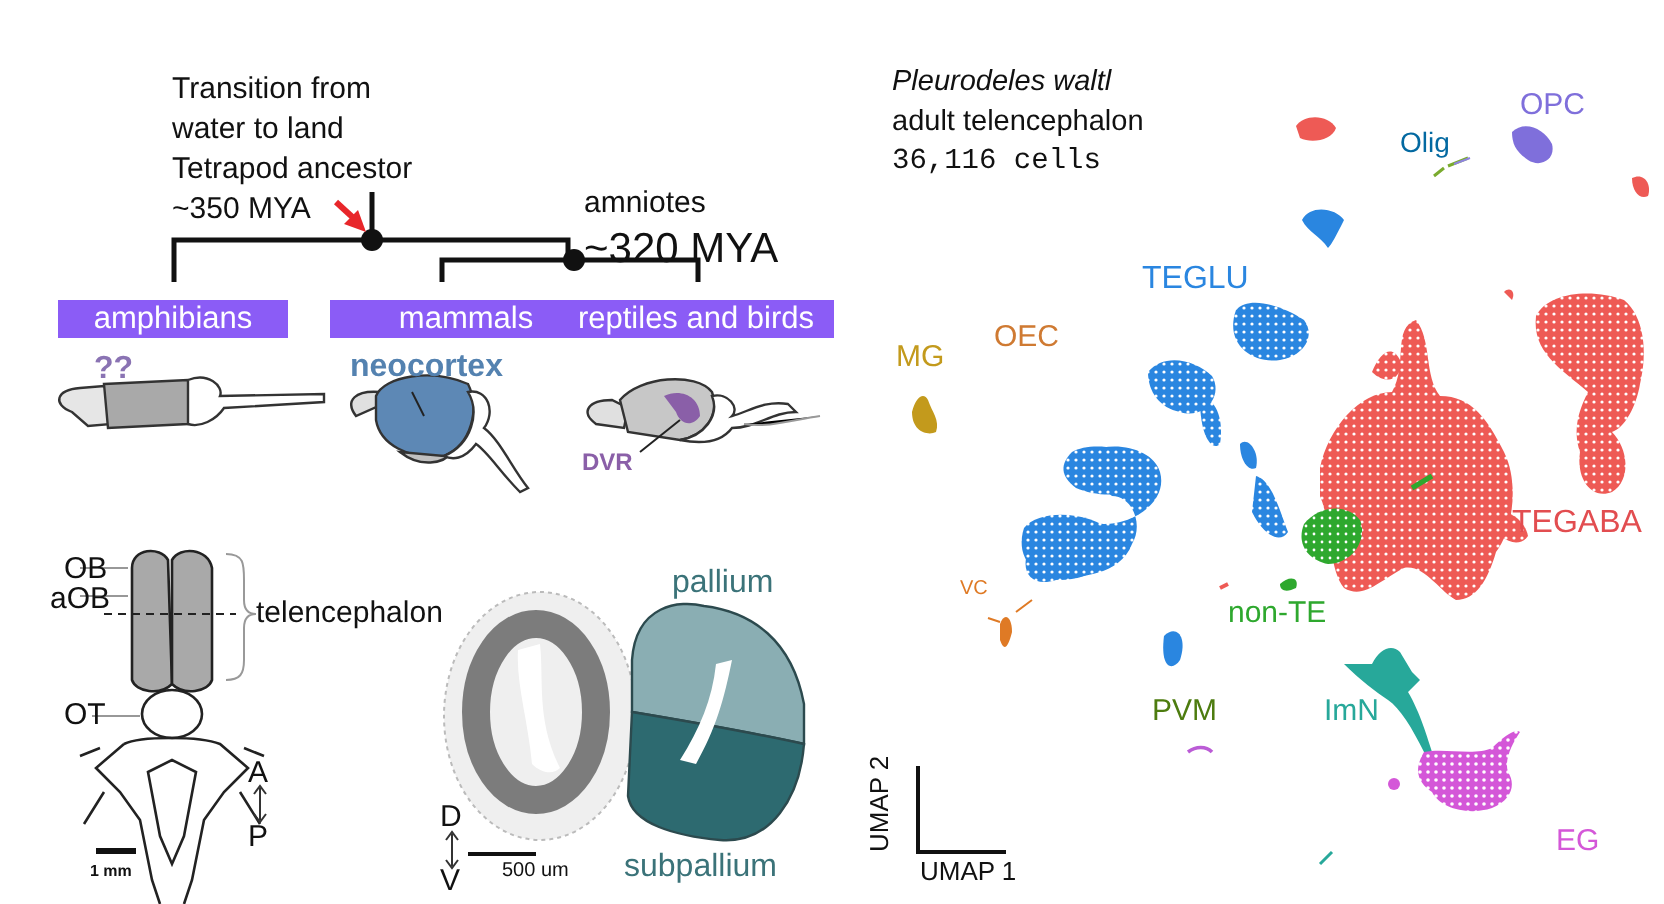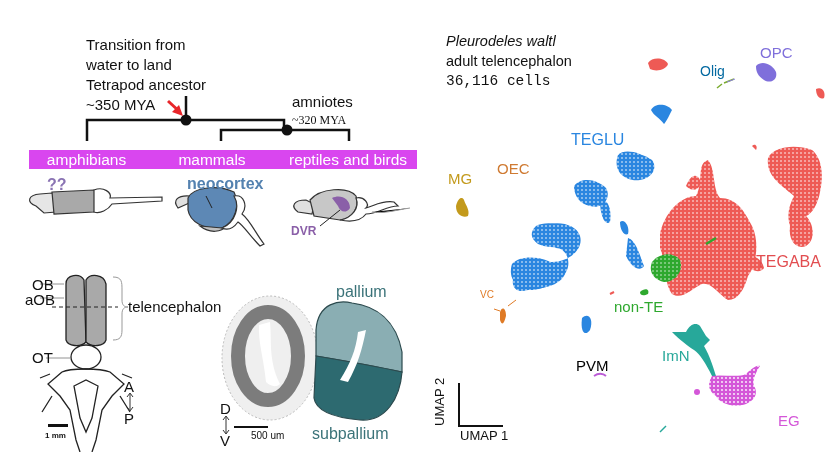--- a/index.html
+++ b/index.html
@@ -1,18 +1,18 @@
 <!DOCTYPE html>
 <html><head>
 <meta charset="utf-8">
 <style>
   html, body { margin:0; padding:0; background:#ffffff; }
   body { width:832px; height:452px; position:relative; overflow:hidden; font-family:"Liberation Sans", sans-serif; color:#111; }
   .t { position:absolute; white-space:nowrap; font-family:"Liberation Sans", sans-serif; }
-  .taxon { position:absolute; top:150px; height:19px; background:#d946ef; color:#fff; font-size:15.5px; line-height:19px; text-align:center; }
+  .taxon { position:absolute; top:150px; height:19px; background:#8b5cf6; color:#fff; font-size:15.5px; line-height:19px; text-align:center; }
   svg { position:absolute; left:0; top:0; }
 </style>
 </head>
 <body>
 
 <svg width="832" height="452">
 
   <g stroke="#111" stroke-width="2.5" fill="none">
     <path d="M87,141 L87,120 L284,120 L284,130"></path>
     <path d="M186,120 L186,96"></path>
@@ -149,28 +149,28 @@
   </g>
 
   <path d="M459,383 L459,426 L503,426" stroke="#111" stroke-width="2" fill="none"></path>
 </svg>
 
 <div class="t" style="left:86px;top:36px;font-size:15px;text-align:center;">Transition from</div>
 <div class="t" style="left:86px;top:56px;font-size:15px;">water to land</div>
 <div class="t" style="left:86px;top:76px;font-size:15px;">Tetrapod ancestor</div>
 <div class="t" style="left:86px;top:96px;font-size:15px;">~350 MYA</div>
 <div class="t" style="left:292px;top:93px;font-size:15px;">amniotes</div>
-<div class="t" style="left:292px;top:113px;font-size:12px;font-family:Liberation Serif, serif;">~320 MYA</div>
+<div class="t" style="left:292px;top:113px;font-size:21px;">~320 MYA</div>
 
 <div class="taxon" style="left:29px;width:115px;">amphibians</div>
-<div class="taxon" style="left:144px;width:136px;">mammals</div>
+<div class="taxon" style="left:165px;width:136px;">mammals</div>
 <div class="taxon" style="left:279px;width:138px;">reptiles and birds</div>
 
 <div class="t" style="left:47px;top:176px;font-size:16px;font-weight:bold;color:#8a73b3;">??</div>
-<div class="t" style="left:175px;top:175px;font-size:16px;font-weight:bold;color:#5482b0;margin-left:12px;">neocortex</div>
+<div class="t" style="left:175px;top:175px;font-size:16px;font-weight:bold;color:#5482b0;">neocortex</div>
 <div class="t" style="left:291px;top:224px;font-size:12px;font-weight:bold;color:#8a5fa8;">DVR</div>
 
 <div class="t" style="left:32px;top:276px;font-size:15px;">OB</div>
 <div class="t" style="left:25px;top:291px;font-size:15px;">aOB</div>
 <div class="t" style="left:32px;top:349px;font-size:15px;">OT</div>
 <div class="t" style="left:128px;top:298px;font-size:15px;">telencephalon</div>
 <div class="t" style="left:124px;top:378px;font-size:15px;">A</div>
 <div class="t" style="left:124px;top:410px;font-size:15px;">P</div>
 <div class="t" style="left:45px;top:431px;font-size:8px;font-weight:bold;">1 mm</div>
 <div class="t" style="left:220px;top:400px;font-size:15px;">D</div>
@@ -181,21 +181,21 @@
 
 <div class="t" style="left:446px;top:33px;font-size:14.5px;font-style:italic;">Pleurodeles waltl</div>
 <div class="t" style="left:446px;top:53px;font-size:14.5px;">adult telencephalon</div>
 <div class="t" style="left:446px;top:73px;font-size:14.5px;font-family:Liberation Mono, monospace;">36,116 cells</div>
 
 <div class="t" style="left:571px;top:131px;font-size:16px;color:#2a86e0;">TEGLU</div>
 <div class="t" style="left:756px;top:253px;font-size:16px;color:#e24d50;">TEGABA</div>
 <div class="t" style="left:614px;top:298px;font-size:15px;color:#2ea82e;">non-TE</div>
 <div class="t" style="left:662px;top:347px;font-size:15px;color:#27a89a;">ImN</div>
 <div class="t" style="left:778px;top:373px;font-size:15px;color:#d457d8;margin-top:39px;">EG</div>
-<div class="t" style="left:576px;top:357px;font-size:15px;color:#000000;">PVM</div>
+<div class="t" style="left:576px;top:347px;font-size:15px;color:#4d7c0f;">PVM</div>
 <div class="t" style="left:480px;top:289px;font-size:10px;color:#df7a25;">VC</div>
 <div class="t" style="left:448px;top:170px;font-size:15px;color:#c39a1c;">MG</div>
 <div class="t" style="left:497px;top:160px;font-size:15px;color:#cf7a32;">OEC</div>
 <div class="t" style="left:700px;top:63px;font-size:14px;color:#0369a1;">Olig</div>
 <div class="t" style="left:760px;top:44px;font-size:15px;color:#7f6fdb;">OPC</div>
 
 <div class="t" style="left:460px;top:428px;font-size:13px;">UMAP 1</div>
 <div class="t" style="left:432px;top:426px;font-size:13px;transform:rotate(-90deg);transform-origin:0 0;">UMAP 2</div>
 
 </body></html>

